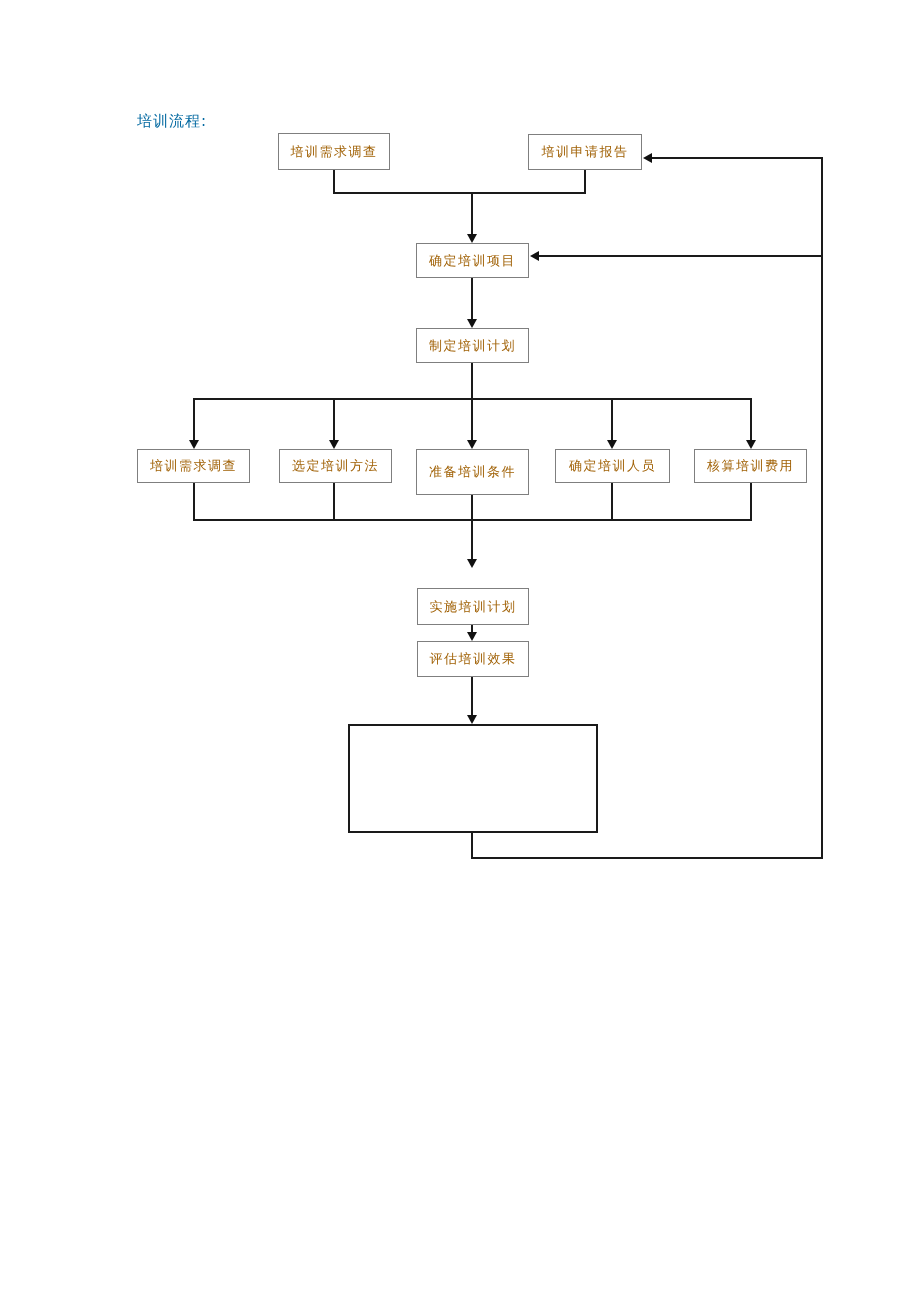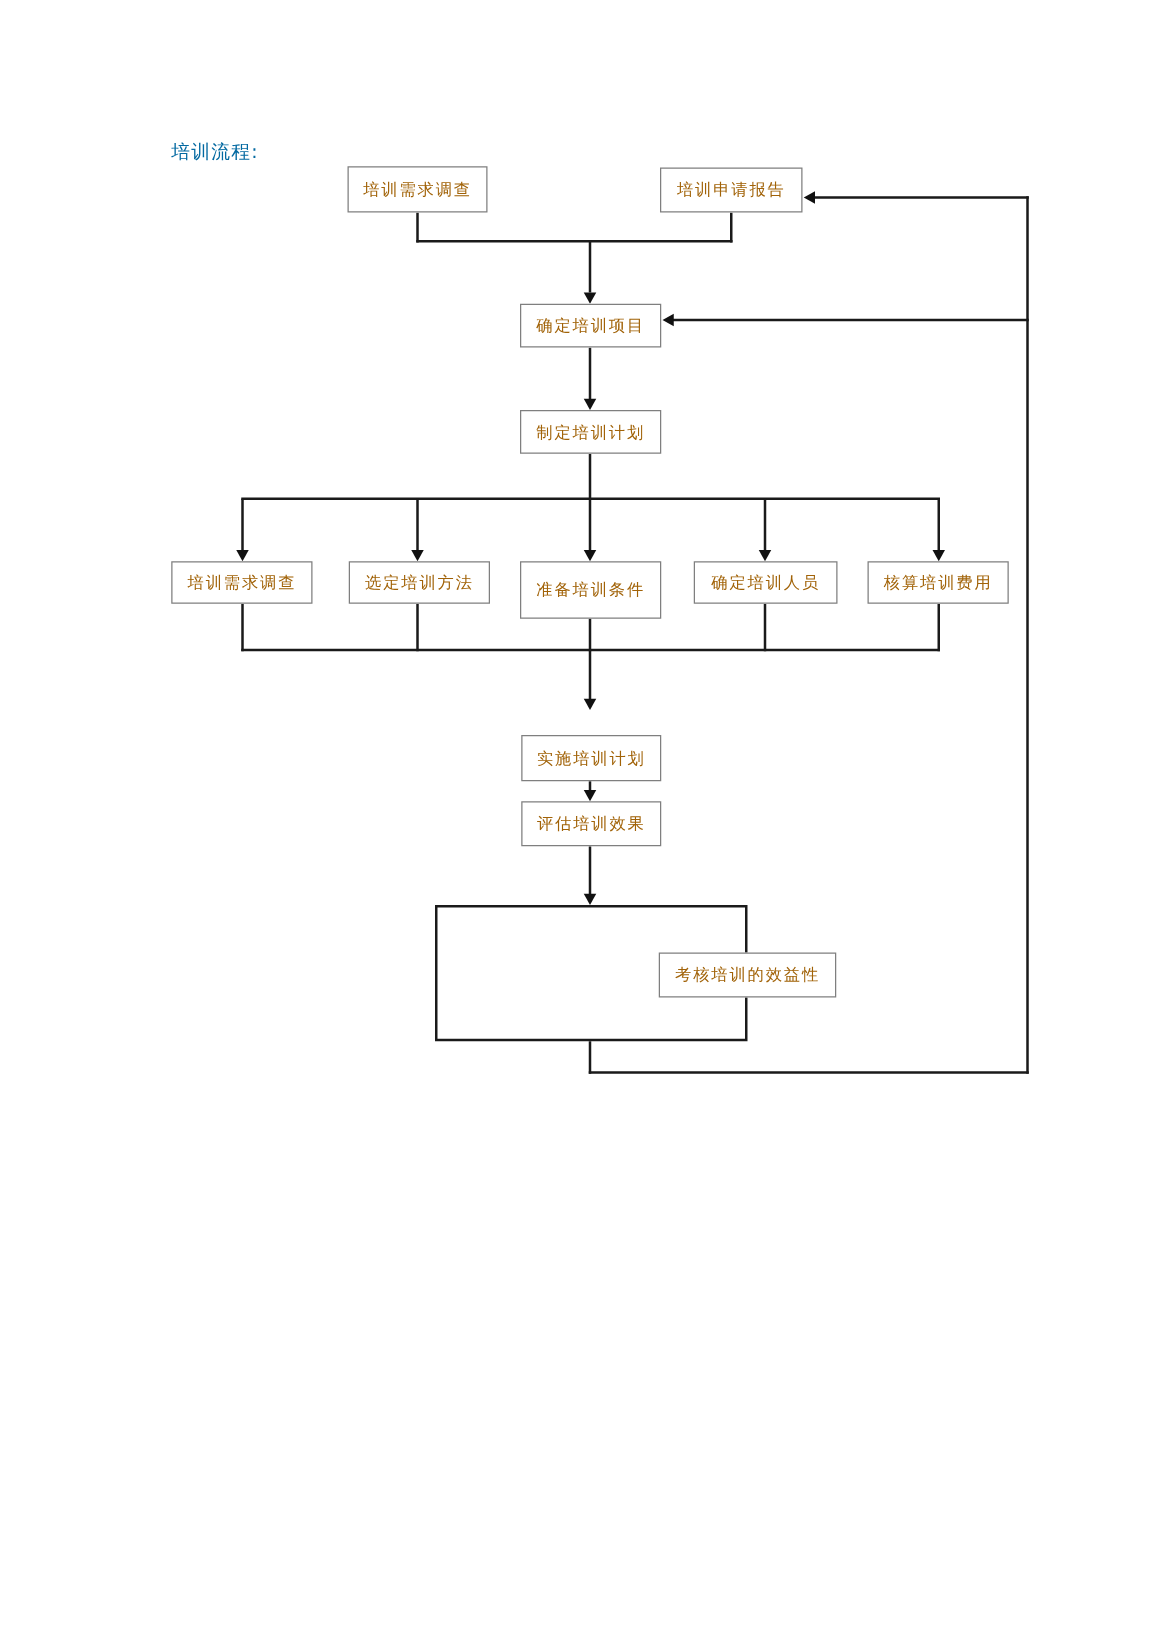--- a/index.html
+++ b/index.html
@@ -111,15 +111,14 @@
 
   <div class="node" style="left:555px;top:449px;width:115px;height:34px">确定培训人员</div>
 
   <div class="node" style="left:694px;top:449px;width:113px;height:34px">核算培训费用</div>
 
   <div class="node" style="left:417px;top:588px;width:112px;height:37px">实施培训计划</div>
 
   <div class="node" style="left:417px;top:641px;width:112px;height:36px">评估培训效果</div>
 
 
-  <div class="node" style="left:527px;top:762px;width:142px;height:36px">考核培训的效益性</div>
 
 </div>
 
 </body></html>

